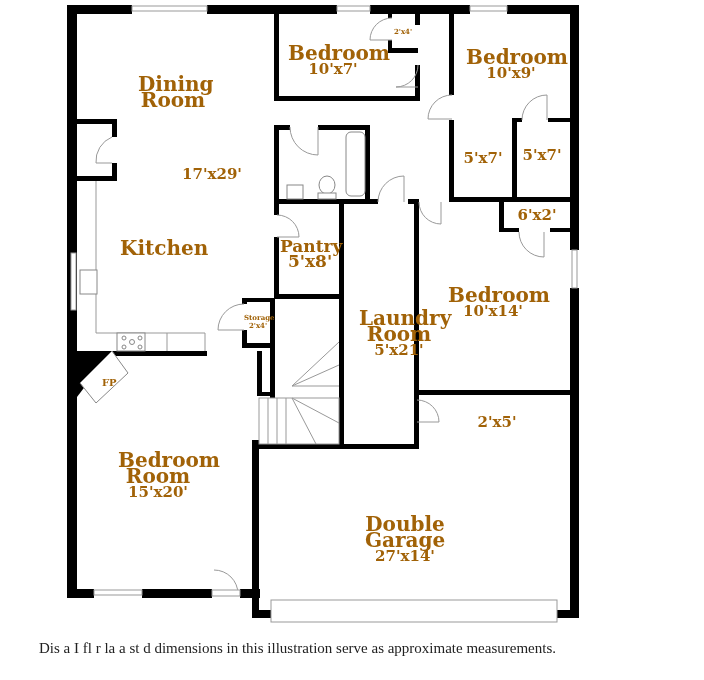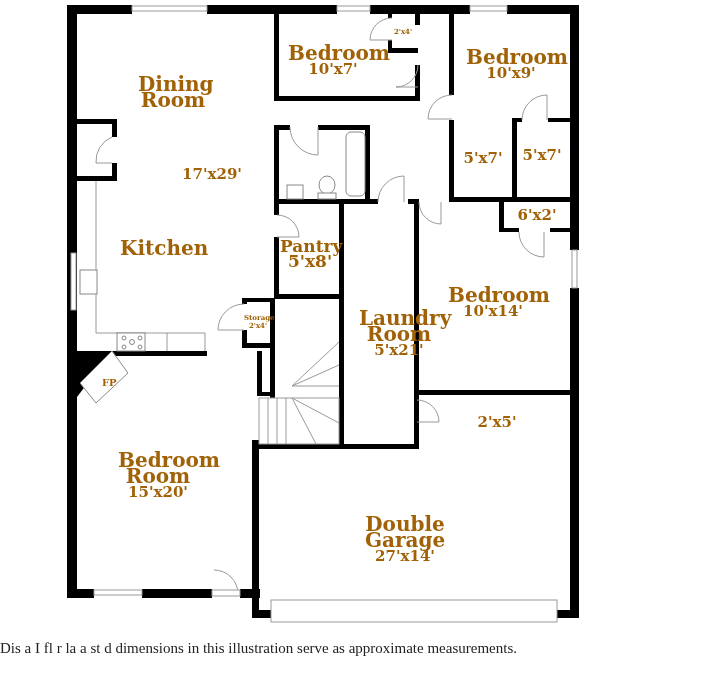--- a/index.html
+++ b/index.html
@@ -7,21 +7,21 @@
     #plan { position: absolute; left: 0; top: 0; width: 704px; height: 630px; }
     .wall { fill: #000; }
     .thin { stroke: #999; stroke-width: 1; fill: #fff; }
     .fix { stroke: #888; stroke-width: 1; fill: #fff; }
     .door { stroke: #999; stroke-width: 1; fill: none; }
     .lbl { position: absolute; text-align: center; font-family: "DejaVu Serif", "Liberation Serif", serif; font-weight: bold; color: #a16207; line-height: 16px; white-space: nowrap; }
     .lbl .n { display: block; font-size: 20px; }
     .lbl .d { display: block; font-size: 15px; }
     .small .n, .small .d { font-size: 7px; line-height: 8px; }
     .mid .n, .mid .d { font-size: 17px; line-height: 15px; }
-    #disclaimer { position: absolute; left: 0; top: 638px; width: 556px; text-align: left; font-family: "Liberation Serif", "DejaVu Serif", serif; font-size: 15px; line-height: 20px; color: #222; }
+    #disclaimer { position: absolute; left: 0; top: 638px; width: 556px; text-align: right; font-family: "Liberation Serif", "DejaVu Serif", serif; font-size: 15px; line-height: 20px; color: #222; }
     #disclaimer span { display: block; }
   </style>
 </head>
 <body>
 
 <svg id="plan" viewBox="0 0 704 630" xmlns="http://www.w3.org/2000/svg">
 
   <g>
     <rect class="wall" x="67" y="5" width="10" height="593"></rect>
     <rect class="wall" x="67" y="5" width="65" height="9"></rect>

